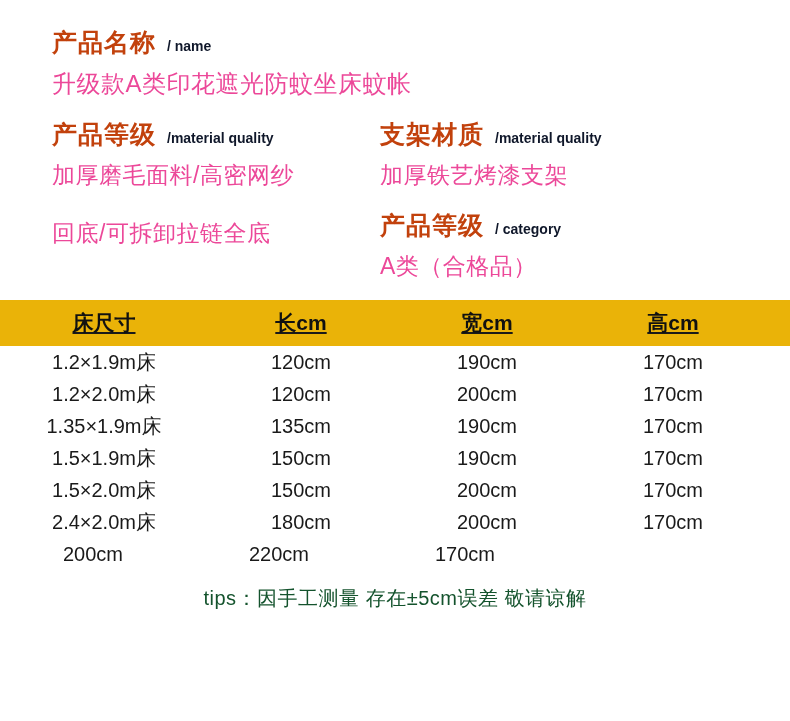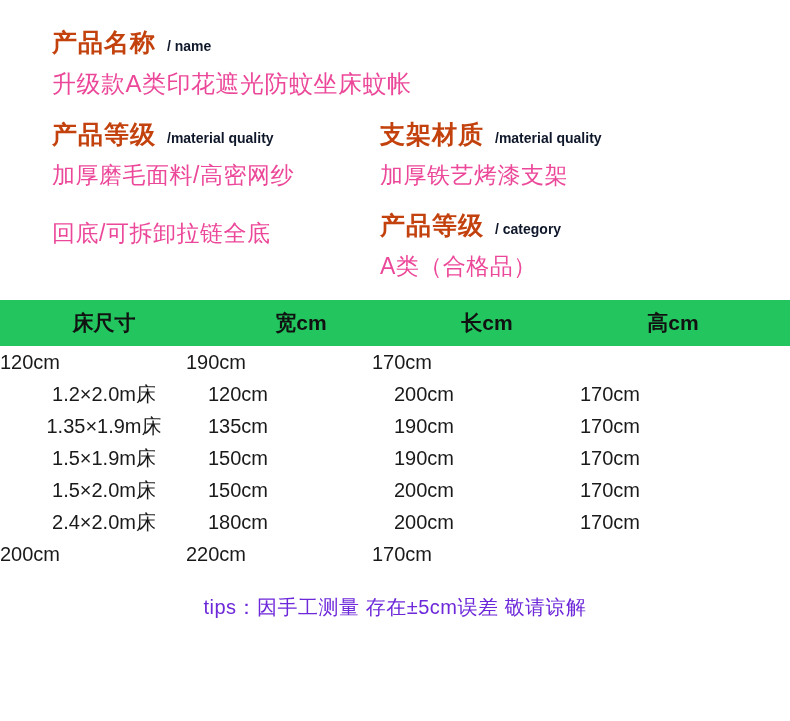--- a/index.html
+++ b/index.html
@@ -91,31 +91,32 @@
     text-align: center;
   }
   .trow {
     height: 32px;
     display: flex;
     align-items: center;
   }
   .trow .cell {
     font-size: 20px;
     color: #1a1a1a;
+    text-align: center;
   }
   .cell.c0 { width: 208px; text-align: center; }
   .cell.c1 { width: 186px; }
   .cell.c2 { width: 186px; }
   .cell.c3 { width: 186px; }
 
   .tips {
     text-align: center;
     font-size: 20px;
-    color: #6d28d9;
-    margin-top: 24px;
+    color: #14532d;
+    margin-top: 15px;
     letter-spacing: 0.5px;
   }
 </style>
 </head>
 <body>
 
 <div class="page">
 
   <div class="spec-section">
 
@@ -161,28 +162,29 @@
             <span class="spec-en">/ category</span>
           </div>
           <div class="spec-value">A类（合格品）</div>
         </div>
       </div>
     </div>
 
   </div>
 
   <div class="size-table">
-    <div class="table-head" style="background: #22c55e;">
+    <div class="table-head" style="background: #eab308; text-decoration: underline;">
       <div class="cell c0">床尺寸</div>
+      <div class="cell c2">长cm</div>
       <div class="cell c1">宽cm</div>
-      <div class="cell c2">长cm</div>
       <div class="cell c3">高cm</div>
     </div>
 
     <div class="trow">
+      <div class="cell c0">1.2×1.9m床</div>
       <div class="cell c1">120cm</div>
       <div class="cell c2">190cm</div>
       <div class="cell c3">170cm</div>
     </div>
     <div class="trow">
       <div class="cell c0">1.2×2.0m床</div>
       <div class="cell c1">120cm</div>
       <div class="cell c2">200cm</div>
       <div class="cell c3">170cm</div>
     </div>

